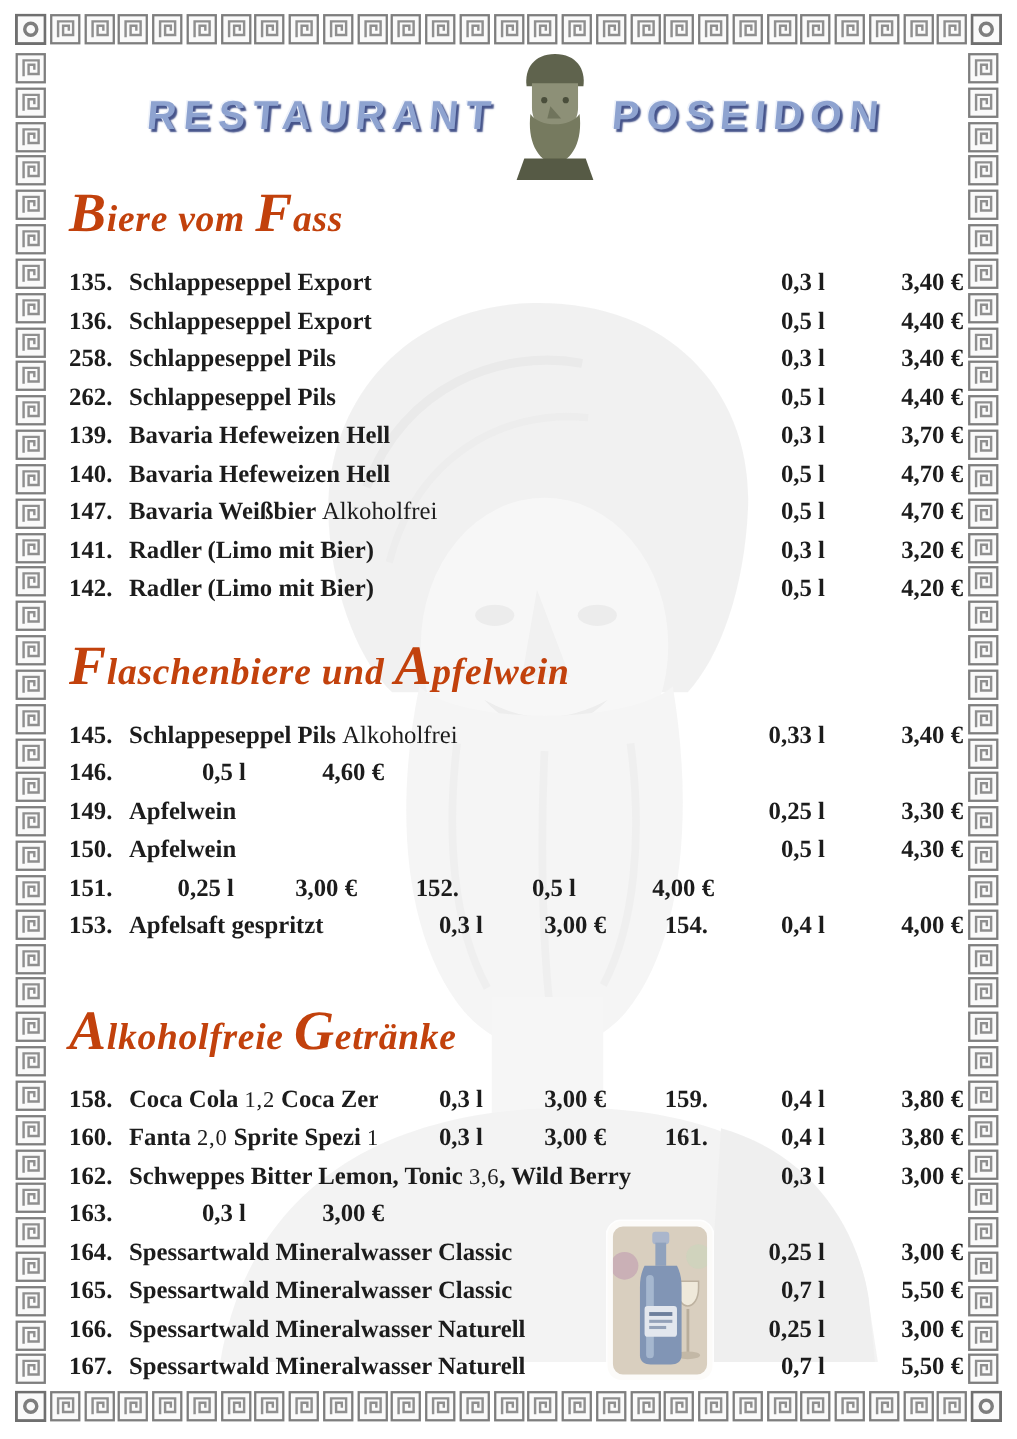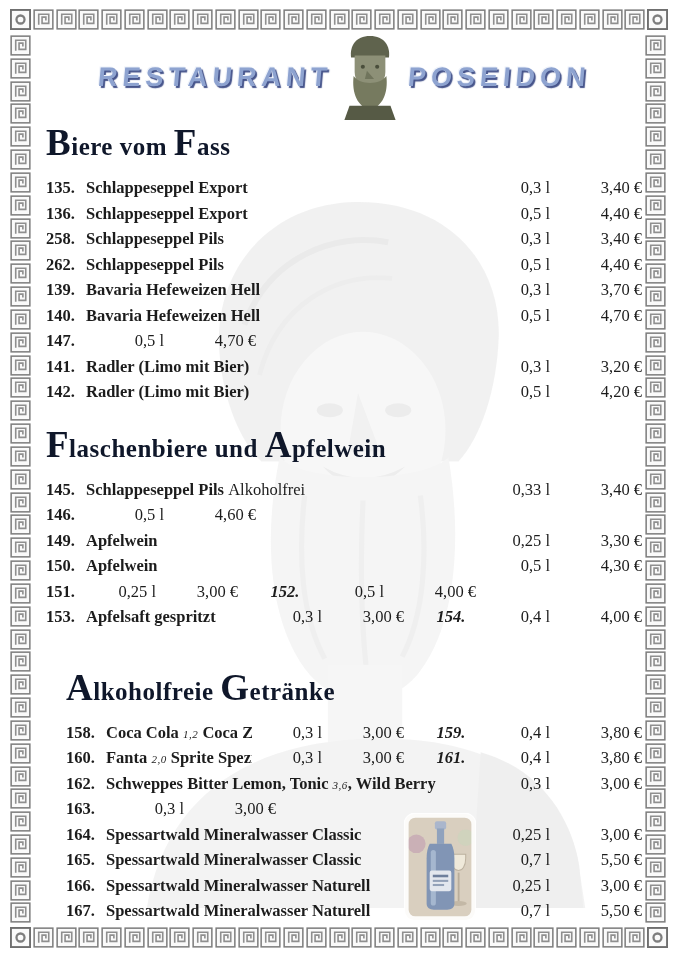--- a/index.html
+++ b/index.html
@@ -26,35 +26,35 @@
 
   .logo-row{display:flex;align-items:center;justify-content:center;gap:10px;height:94px;margin-bottom:4px;}
   .logo-text{font-family:"Liberation Sans", sans-serif;font-weight:bold;font-size:27px;
     letter-spacing:5px;color:#8ea3d0;transform:skewX(-5deg);
     text-shadow:-1px -1px 0 #eef2fa, 2px 2px 1px #46548b;}
   .logo-bust{width:56px;height:86px;}
   .logo-bust svg{display:block;width:100%;height:100%;}
 
   .section{margin-top:0;}
   .section + .section{margin-top:22px;}
-  .section:last-child{margin-top:40px;margin-left:20px;}
-  .section-title{font-size:25px;font-weight:bold;color:#0f172a;
+  .section:last-child{margin-top:40px;}
+  .section-title{font-size:25px;font-weight:bold;font-style:italic;color:#c2410c;
     margin:0 0 12px 0;letter-spacing:0.5px;line-height:38px;}
   .section-title .cap{font-size:37px;line-height:0;}
 
   .row{display:flex;align-items:baseline;height:25.5px;font-size:16.5px;font-weight:bold;color:#1c1c1c;white-space:nowrap;}
   .num{width:40px;flex:0 0 auto;}
   .name{flex:1 1 auto;min-width:0;overflow:hidden;}
   .name .plain{font-weight:normal;}
-  .name .sub{font-weight:normal;font-size:11px;letter-spacing:0.5px;font-style:italic;}
-  .vol{width:78px;flex:0 0 auto;text-align:right;font-weight:normal;}
-  .price{width:92px;flex:0 0 auto;text-align:right;font-weight:normal;}
+  .name .sub{font-weight:normal;font-size:15px;letter-spacing:0.5px;}
+  .vol{width:78px;flex:0 0 auto;text-align:right;font-weight:bold;}
+  .price{width:92px;flex:0 0 auto;text-align:right;font-weight:bold;}
   .vol.v1{width:70px;}
   .price.p1{width:82px;padding-right:10px;box-sizing:content-box;}
-  .num2{width:58px;flex:0 0 auto;padding-left:16px;box-sizing:border-box;text-align:center;font-style:italic;}
+  .num2{width:58px;flex:0 0 auto;padding-left:16px;box-sizing:border-box;text-align:right;}
 </style>
 </head>
 <body>
 
 <div class="page">
 
   <div class="bstrip b-top">
       <span class="tile">
         <svg viewBox="0 0 22 22">
           <rect x="1" y="1" width="20" height="20" fill="#fafafa" stroke="#6f6f6f" stroke-width="2"></rect>
@@ -973,20 +973,21 @@
             <span class="price">3,70 €</span>
           </div>
           <div class="row">
             <span class="num">140.</span>
             <span class="name"><span class="seg">Bavaria Hefeweizen Hell</span></span>
             <span class="vol">0,5 l</span>
             <span class="price">4,70 €</span>
           </div>
           <div class="row">
             <span class="num">147.</span>
+            <span class="name"><span class="seg">Bavaria Weißbier</span> <span class="plain">Alkoholfrei</span></span>
             <span class="vol">0,5 l</span>
             <span class="price">4,70 €</span>
           </div>
           <div class="row">
             <span class="num">141.</span>
             <span class="name"><span class="seg">Radler (Limo mit Bier)</span></span>
             <span class="vol">0,3 l</span>
             <span class="price">3,20 €</span>
           </div>
           <div class="row">

